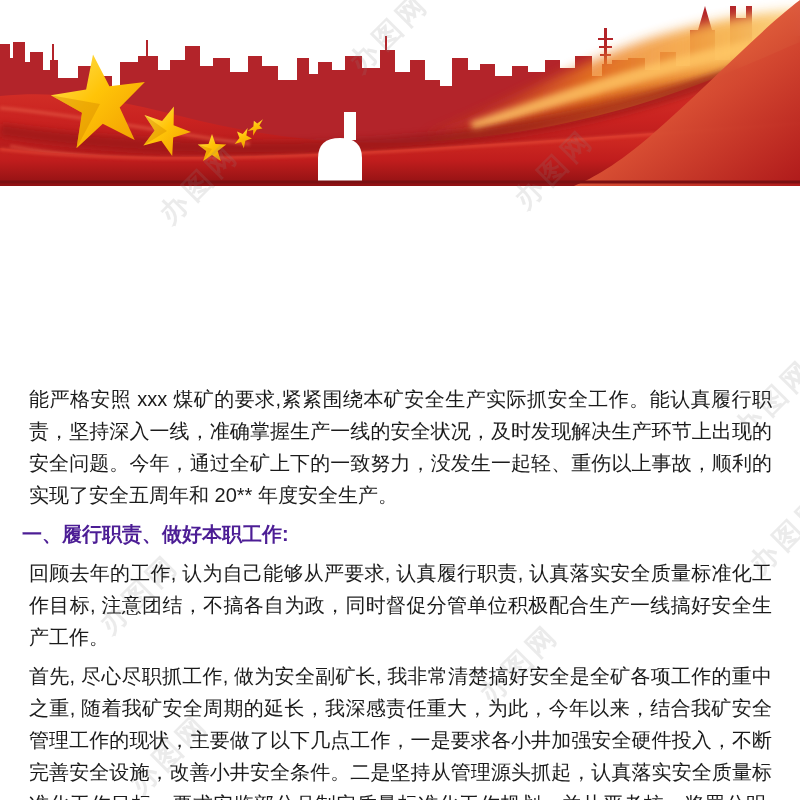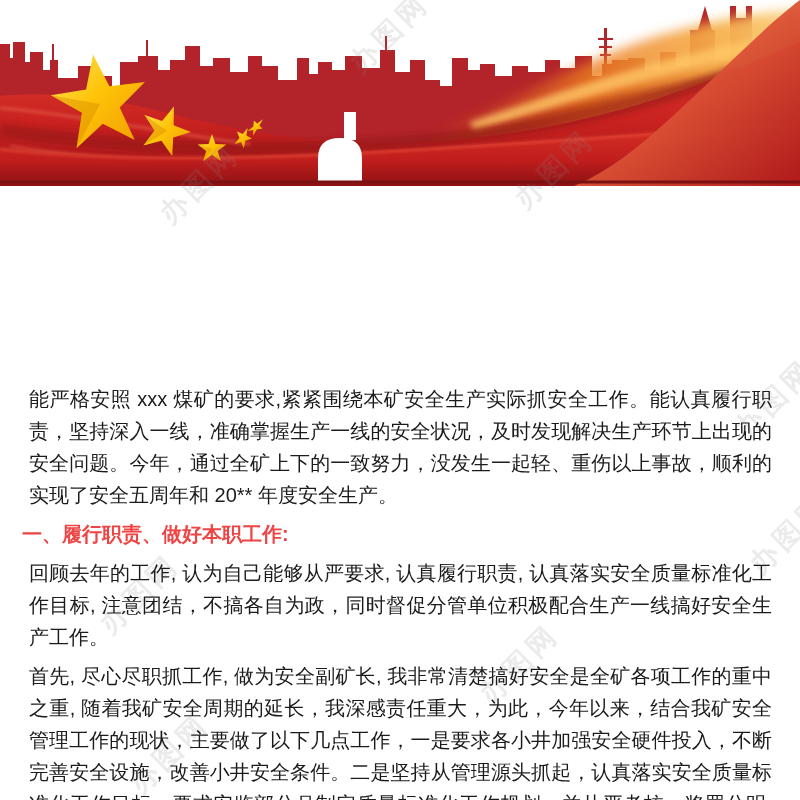--- a/index.html
+++ b/index.html
@@ -37,21 +37,21 @@
     line-height: 32px;
     text-align: justify;
     text-justify: inter-ideograph;
   }
   .doc-text p { margin: 7px; }
   .doc-text h2 {
     margin: 0;
     font-size: 20px;
     line-height: 32px;
     font-weight: bold;
-    color: #ef4444;
+    color: #4c1d95;
     text-align: left;
   }
 </style>
 </head>
 <body>
 
 <div class="page">
 
   <div class="banner">
     <svg width="800" height="186" viewBox="0 0 800 186" xmlns="http://www.w3.org/2000/svg">

